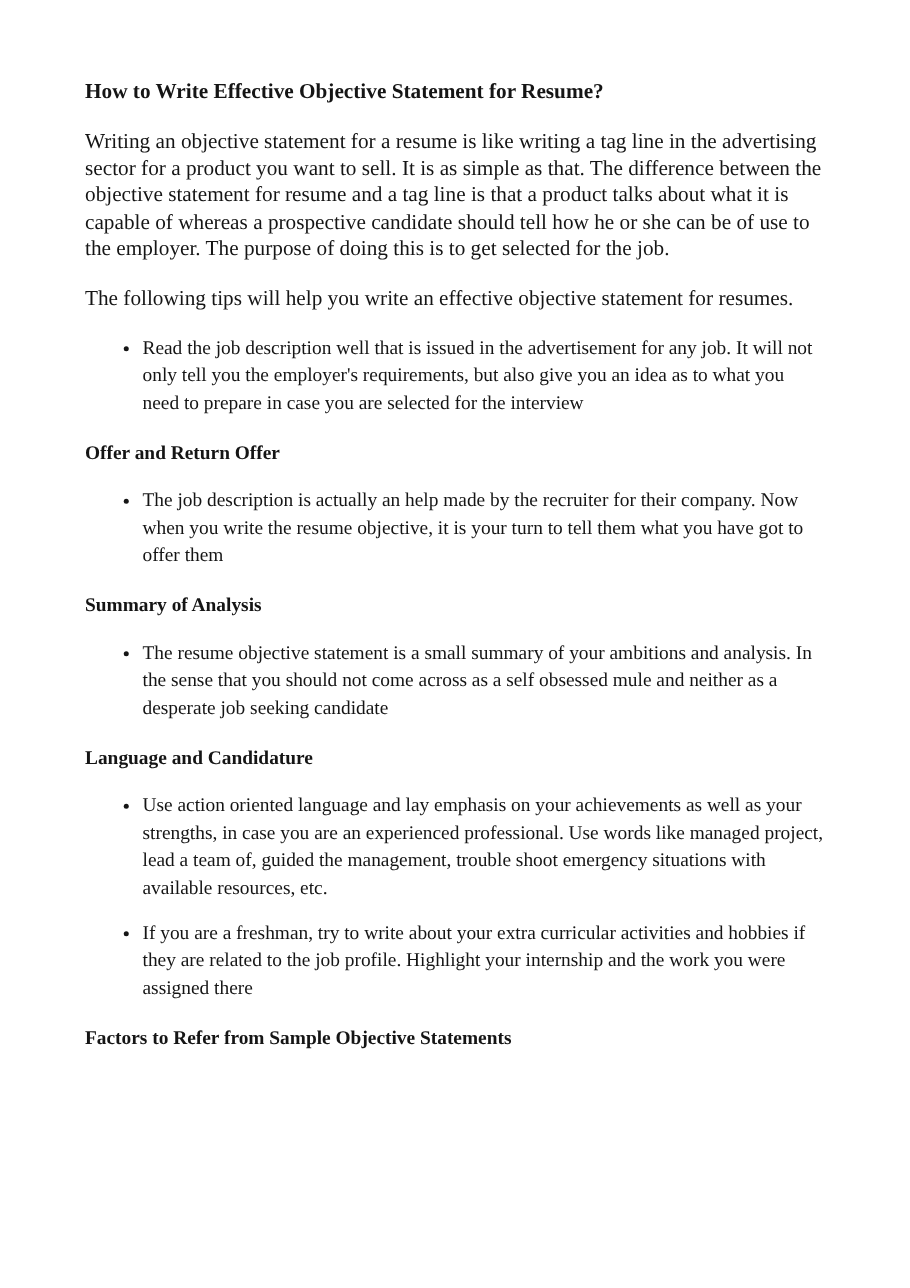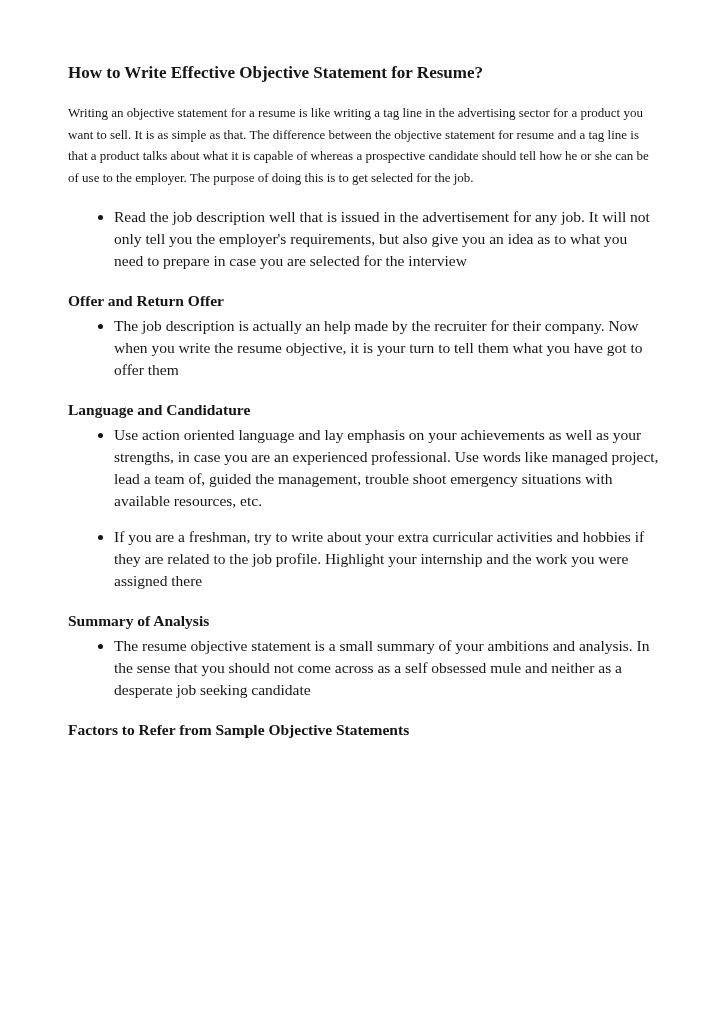--- a/index.html
+++ b/index.html
@@ -21,32 +21,32 @@
     padding: 62px 69px 0 68px;
     background: #ffffff;
   }
   h1.doc-title {
     font-size: 17px;
     line-height: 22px;
     font-weight: bold;
     margin: 0 0 18px 0;
   }
   p.body-para {
-    font-size: 13px;
+    font-size: 17px;
     line-height: 21.6px;
     margin: 5px 0 18px 0;
   }
   h2.section-heading {
     font-size: 15.5px;
     line-height: 22px;
     font-weight: bold;
     margin: 0;
   }
   ul.bullet-list {
-    margin: 3px 0 18px 0;
+    margin: 16px 0 18px 0;
     padding: 0 0 0 46px;
     list-style: disc outside;
   }
   ul.bullet-list li {
     font-size: 15.5px;
     line-height: 22px;
   }
   ul.bullet-list li + li {
     margin-top: 14px;
   }
@@ -58,45 +58,46 @@
 </style>
 </head>
 <body>
 
 <div class="page">
 
   <h1 class="doc-title">How to Write Effective Objective Statement for Resume?</h1>
 
   <p class="body-para">Writing an objective statement for a resume is like writing a tag line in the advertising sector for a product you want to sell. It is as simple as that. The difference between the objective statement for resume and a tag line is that a product talks about what it is capable of whereas a prospective candidate should tell how he or she can be of use to the employer. The purpose of doing this is to get selected for the job.</p>
 
+  <p class="body-para">The following tips will help you write an effective objective statement for resumes.</p>
 
   <section>
     <ul class="bullet-list">
       <li>Read the job description well that is issued in the advertisement for any job. It will not only tell you the employer's requirements, but also give you an idea as to what you need to prepare in case you are selected for the interview</li>
     </ul>
   </section>
 
   <section>
     <h2 class="section-heading">Offer and Return Offer</h2>
     <ul class="bullet-list">
       <li>The job description is actually an help made by the recruiter for their company. Now when you write the resume objective, it is your turn to tell them what you have got to offer them</li>
     </ul>
   </section>
 
   <section>
+    <h2 class="section-heading">Summary of Analysis</h2>
+    <ul class="bullet-list">
+      <li>The resume objective statement is a small summary of your ambitions and analysis. In the sense that you should not come across as a self obsessed mule and neither as a desperate job seeking candidate</li>
+    </ul>
+  </section>
+
+  <section>
     <h2 class="section-heading">Language and Candidature</h2>
     <ul class="bullet-list">
       <li>Use action oriented language and lay emphasis on your achievements as well as your strengths, in case you are an experienced professional. Use words like managed project, lead a team of, guided the management, trouble shoot emergency situations with available resources, etc.</li>
       <li>If you are a freshman, try to write about your extra curricular activities and hobbies if they are related to the job profile. Highlight your internship and the work you were assigned there</li>
-    </ul>
-  </section>
-
-  <section>
-    <h2 class="section-heading">Summary of Analysis</h2>
-    <ul class="bullet-list">
-      <li>The resume objective statement is a small summary of your ambitions and analysis. In the sense that you should not come across as a self obsessed mule and neither as a desperate job seeking candidate</li>
     </ul>
   </section>
 
   <h2 class="section-heading" style="margin-bottom:18px;">Factors to Refer from Sample Objective Statements</h2>
 
 
 </div>
 
 </body></html>

